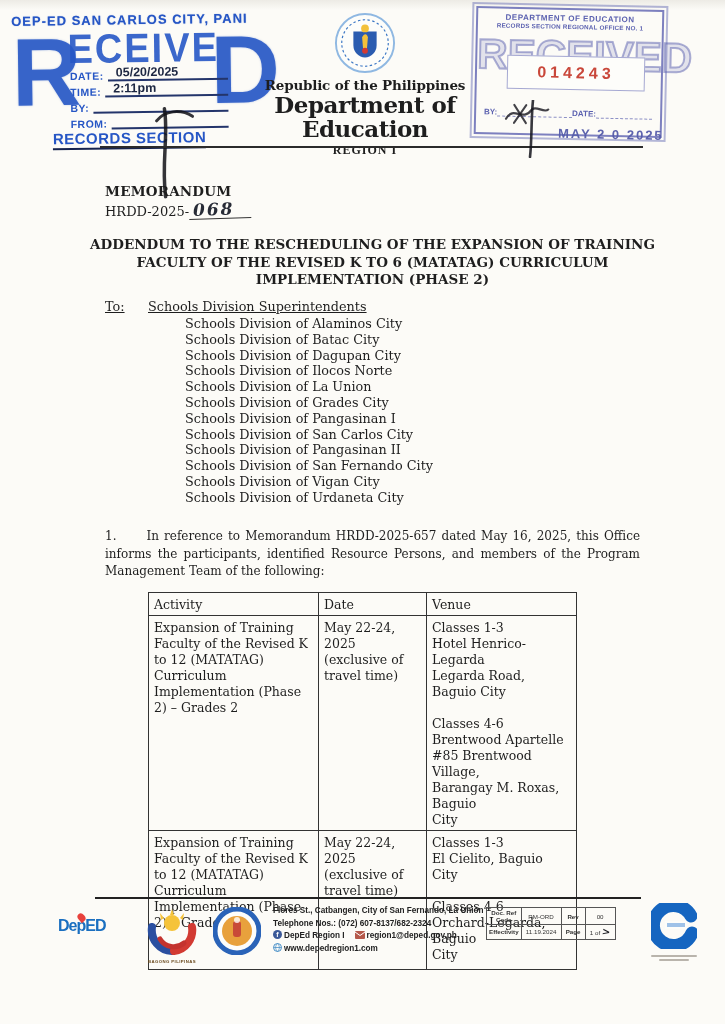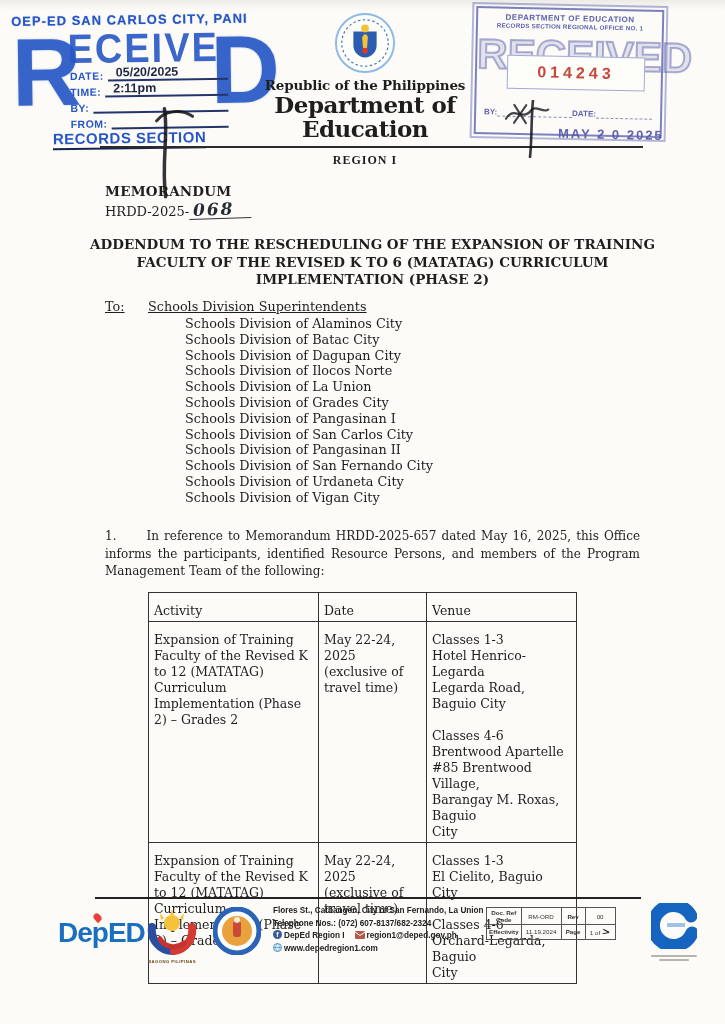--- a/index.html
+++ b/index.html
@@ -29,21 +29,21 @@
   .ink { color:#1d2742; font-size:12.5px; font-weight:700; padding-left:8px; white-space:nowrap; }
   .stamp-section { margin-left:40px; margin-top:4px; font-size:15px; font-weight:900;
     letter-spacing:.5px; border-bottom:2.5px solid #16234d; display:inline-block; padding-bottom:1px; }
   .sig-left { position:absolute; top:95px; left:138px; }
 
   
   .header-center { position:absolute; top:12px; left:228px; width:274px; text-align:center; }
   .seal { display:block; margin:0 auto; }
   .republic { font-size:13.5px; font-weight:700; margin-top:3px; letter-spacing:-.2px; }
   .department { font-size:23px; font-weight:800; letter-spacing:-.5px; line-height:1.05; }
-  .region { font-size:12px; font-weight:600; letter-spacing:1px; margin-top:12px;
+  .region { font-size:12px; font-weight:600; letter-spacing:1px; margin-top:2px;
     font-family:"Liberation Serif", serif; }
   .header-rule { position:absolute; top:146px; left:100px; right:82px; border-top:2.5px solid #2b2b2b; }
 
   
   .stamp-right { position:absolute; top:8px; right:62px; width:188px; height:128px;
     transform:rotate(1.2deg); border:2px solid rgba(92,98,176,.8); outline:2px solid rgba(92,98,176,.45);
     outline-offset:2px; color:#5c62b0; font-family:"Liberation Sans", sans-serif; padding-top:4px; }
   .sr-line1 { text-align:center; font-size:8px; font-weight:800; letter-spacing:.5px; }
   .sr-line2 { text-align:center; font-size:6.3px; font-weight:700; letter-spacing:.2px; }
   .sr-ghost { position:absolute; top:22px; left:0; right:0; text-align:center; font-size:42px;
@@ -78,33 +78,33 @@
   .divisions { margin-left:80px; margin-top:2px; line-height:15.8px; }
   .divisions div { white-space:nowrap; }
 
   .para1 { position:absolute; top:528px; left:105px; right:85px; font-size:12px;
     line-height:17.5px; text-align:justify; }
   .para1 .num { margin-right:30px; }
 
   
   .sched { position:absolute; top:592px; left:148px; border-collapse:collapse; }
   .sched th, .sched td { border:1.3px solid #333; font-size:12.5px; font-weight:400;
-    text-align:left; vertical-align:top; padding:10px 5px 2px 5px; line-height:16px;
+    text-align:left; vertical-align:top; padding:4px 5px 2px 5px; line-height:16px;
     white-space:pre-line; }
   .col-activity { width:170px; }
   .col-date { width:108px; }
   .col-venue { width:150px; }
   .row-h1 td { height:150px; }
   .row-h2 td { height:139px; }
 
   
   .footer-rule { position:absolute; top:897px; left:95px; right:84px; border-top:2.5px solid #222; }
   .footer { position:absolute; top:903px; left:58px; right:18px; height:78px;
     font-family:"Liberation Sans", sans-serif; }
-  .deped-logo { position:absolute; left:0; top:14px; font-size:28px; font-weight:900;
+  .deped-logo { position:absolute; left:0; top:14px; font-size:16px; font-weight:900;
     color:#1a6fc0; letter-spacing:-1px; }
   .deped-logo .p-red { position:relative; }
   .deped-logo .p-red::before { content:""; position:absolute; top:-4px; left:2px; width:7px;
     height:9px; background:#e8413c; border-radius:50% 50% 50% 0; transform:rotate(-42deg); }
   .bagong { position:absolute; left:85px; top:2px; width:58px; text-align:center; }
   .bagong-caption { font-size:4.3px; font-weight:700; color:#6a4a1e; letter-spacing:.4px; }
   .r1seal { position:absolute; left:155px; top:4px; }
   .contact { position:absolute; left:215px; top:2px; width:222px; font-size:8.2px;
     line-height:12.6px; color:#222; font-weight:700; }
   .contact .icon { display:inline-block; vertical-align:-1px; margin-right:2px; }
@@ -218,22 +218,22 @@
       <div>Schools Division of Alaminos City</div>
       <div>Schools Division of Batac City</div>
       <div>Schools Division of Dagupan City</div>
       <div>Schools Division of Ilocos Norte</div>
       <div>Schools Division of La Union</div>
       <div>Schools Division of Grades City</div>
       <div>Schools Division of Pangasinan I</div>
       <div>Schools Division of San Carlos City</div>
       <div>Schools Division of Pangasinan II</div>
       <div>Schools Division of San Fernando City</div>
+      <div>Schools Division of Vigan City</div>
       <div>Schools Division of Urdaneta City</div>
-      <div>Schools Division of Vigan City</div>
     </div>
   </div>
 
   <div class="para1">
     <span class="num">1.</span><span>In reference to Memorandum HRDD-2025-657 dated May 16, 2025, this Office informs the participants, identified Resource Persons, and members of the Program Management Team of the following:</span>
   </div>
 
   <table class="sched">
     <tbody>
         <tr>

